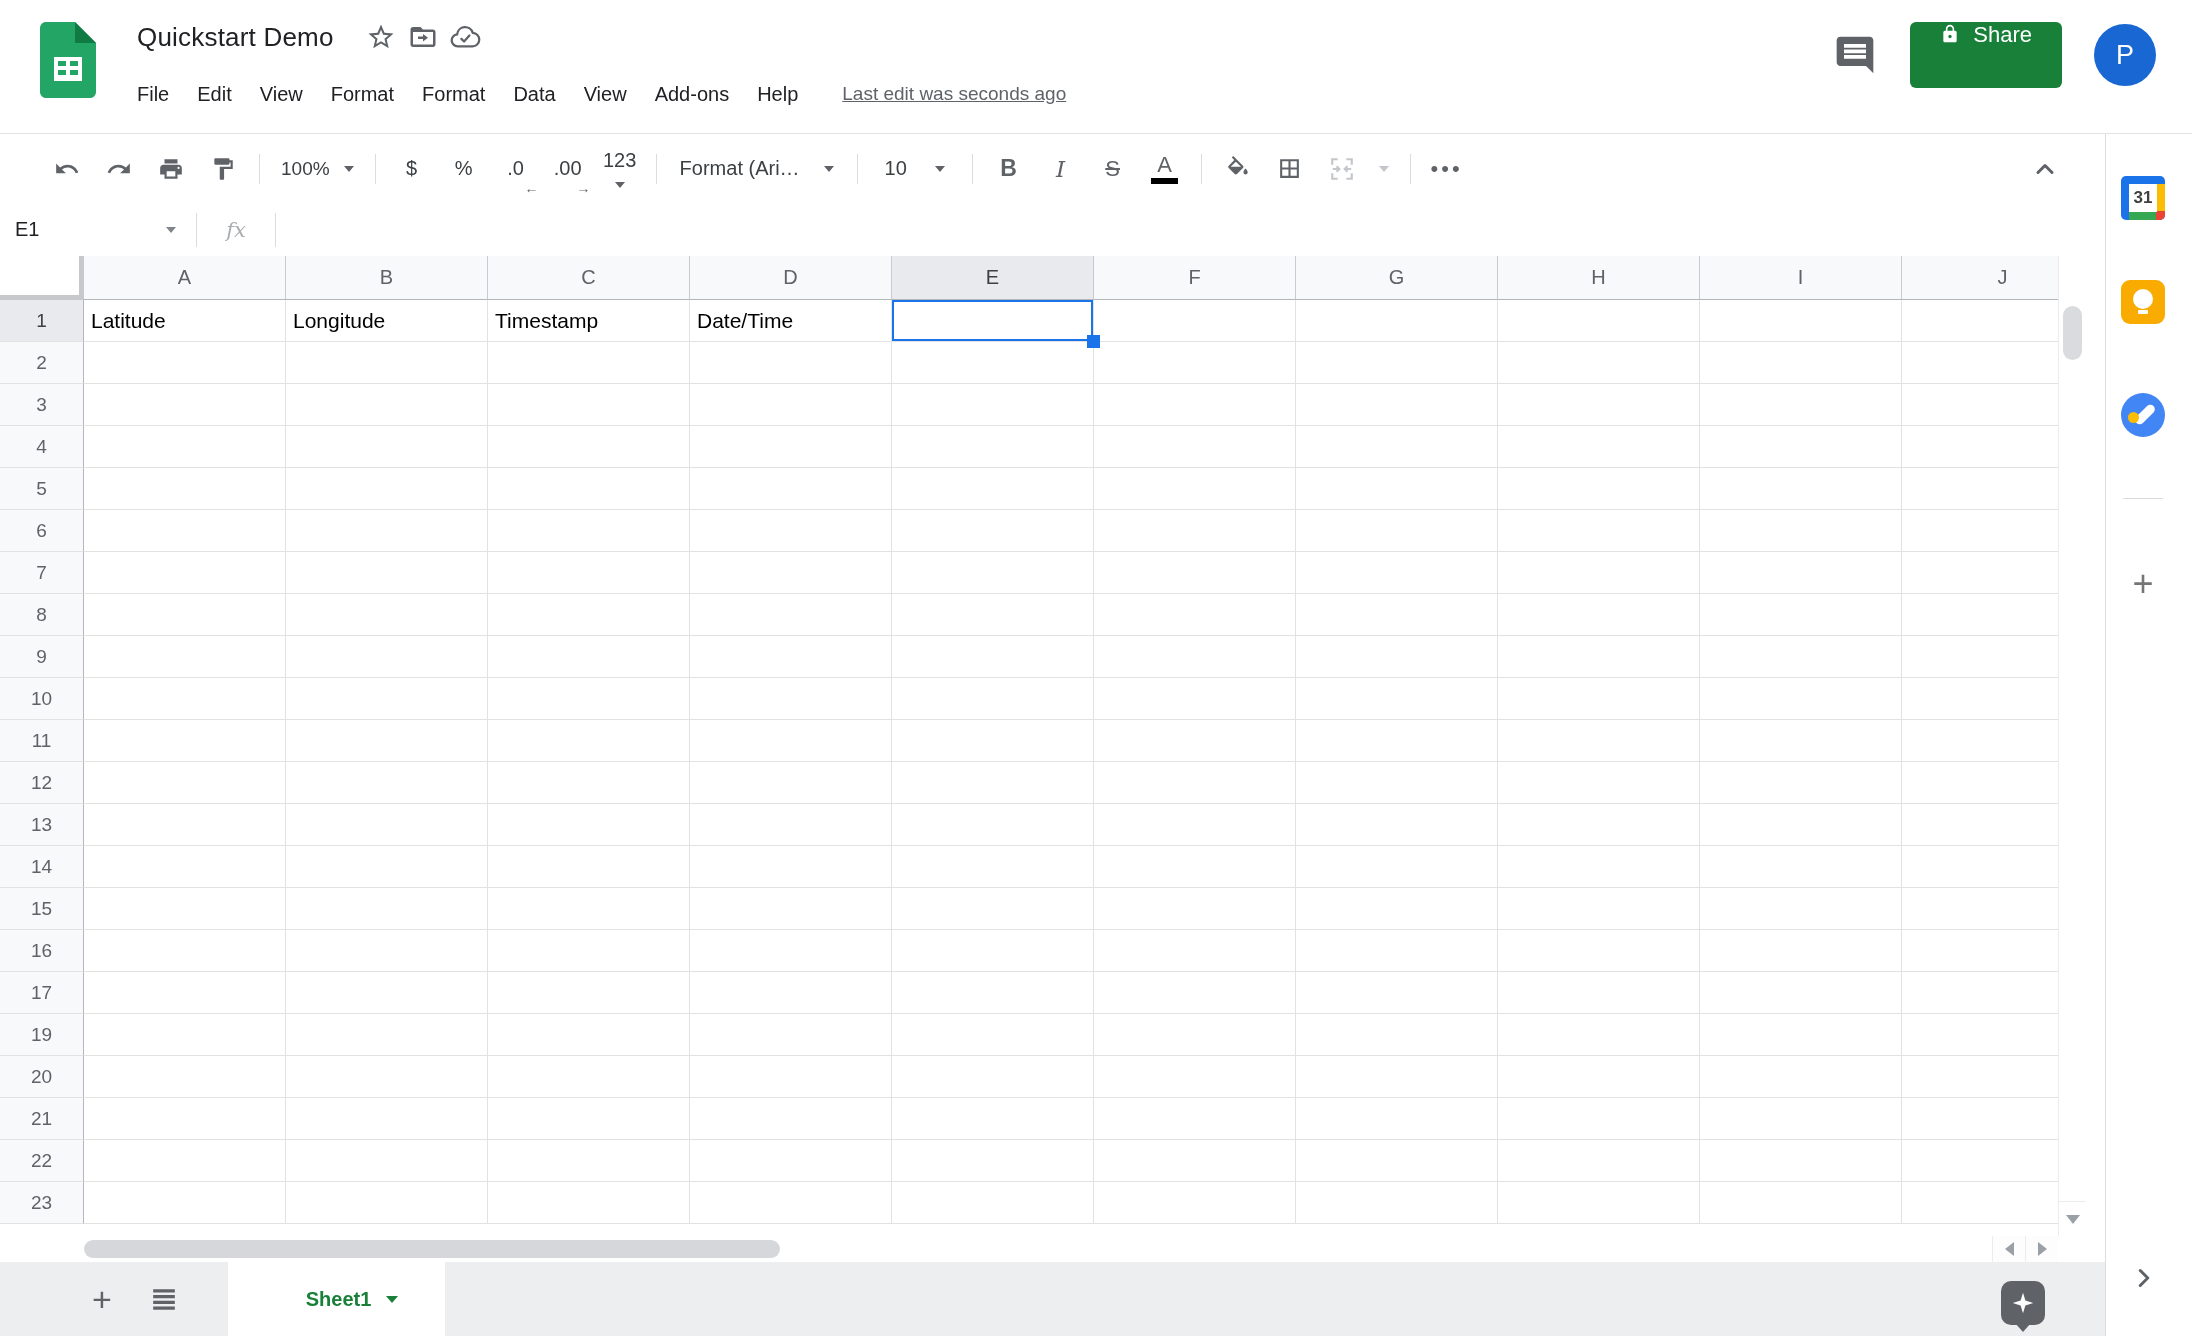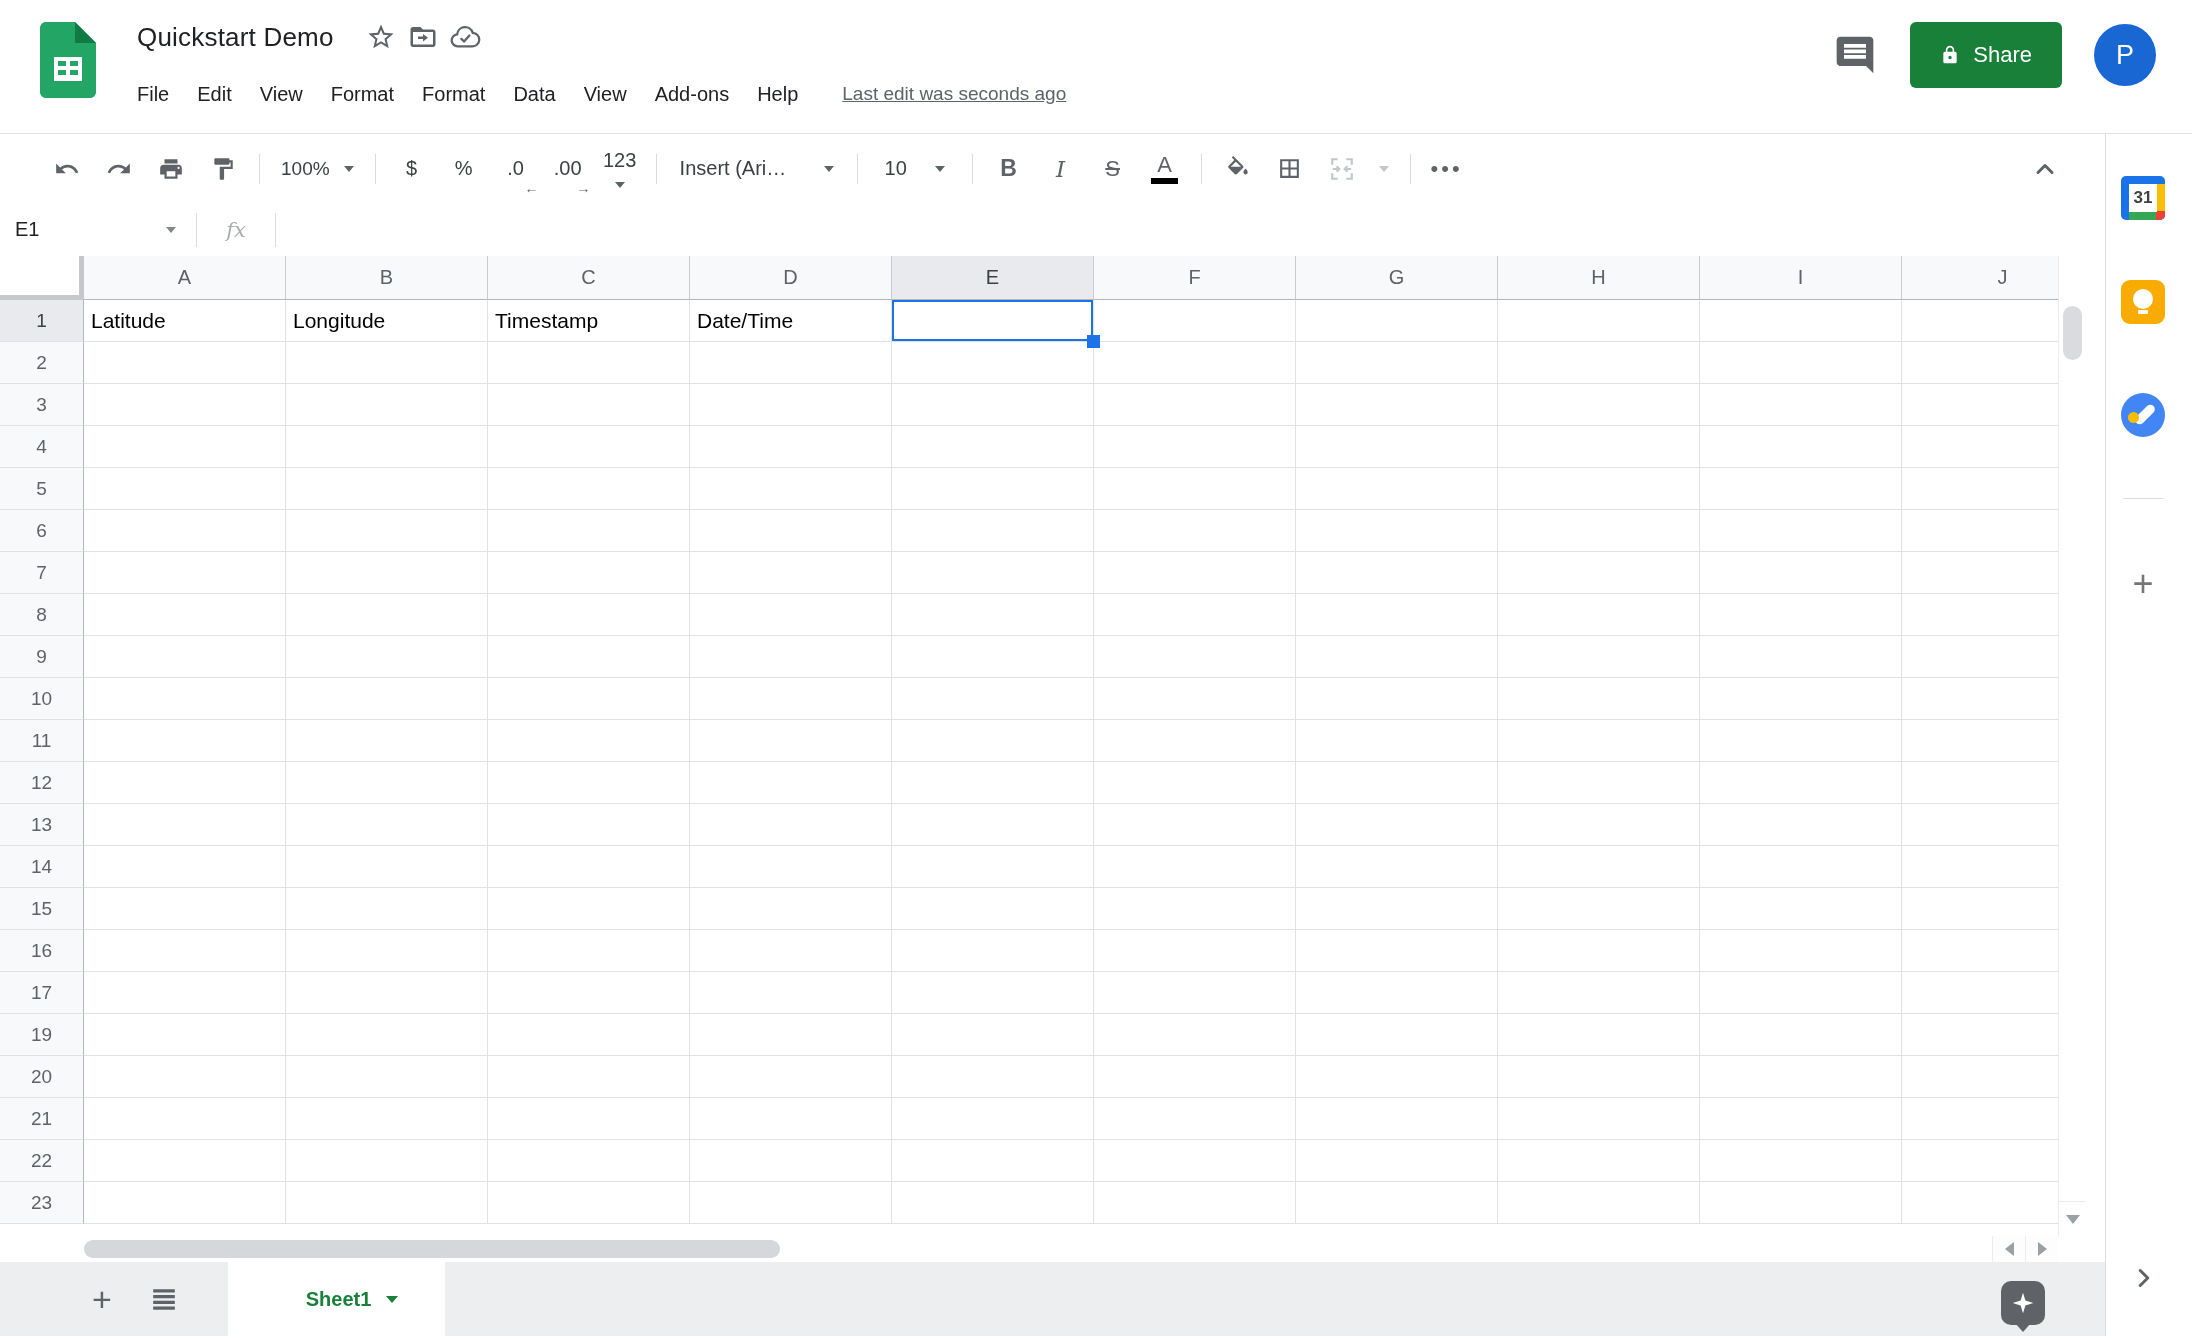--- a/index.html
+++ b/index.html
@@ -14,21 +14,21 @@
   .logo{position:absolute;left:40px;top:22px;width:56px;height:76px;}
   .title-row{position:absolute;left:137px;top:16px;height:42px;display:flex;align-items:center;}
   .doc-title{font-size:26px;color:#202124;font-weight:500;letter-spacing:.2px;margin-right:26px;}
   .title-icon{width:42px;height:42px;display:flex;align-items:center;justify-content:center;color:#5f6368;border-radius:50%;}
   .menu-row{position:absolute;left:123px;top:74px;display:flex;align-items:center;height:40px;}
   .menu-item{padding:0 14px;font-size:20px;color:#202124;line-height:40px;border-radius:6px;cursor:default;}
   .last-edit{margin-left:30px;font-size:19px;color:#5f6368;text-decoration:underline;}
   .header-right{position:absolute;right:36px;top:20px;height:70px;display:flex;align-items:center;gap:32px;}
   .comment-btn{width:46px;height:46px;display:flex;align-items:center;justify-content:center;color:#5f6368;}
   .share-btn{height:66px;background:var(--share-green,#188038);border:none;border-radius:6px;color:#fff;
-    display:flex;align-items:center;justify-content:center;gap:13px;font-size:22px;font-weight:500;
+    display:flex;align-items:flex-start;justify-content:center;gap:13px;font-size:22px;font-weight:500;
     padding:0 30px;font-family:"Liberation Sans",sans-serif;}
   .avatar{width:62px;height:62px;border-radius:50%;background:var(--avatar-blue,#1967d2);color:#fff;
     display:flex;align-items:center;justify-content:center;font-size:27px;}
   
   .toolbar{position:absolute;left:0;top:135px;width:2105px;height:67px;background:#fff;
     display:flex;align-items:center;padding-left:42px;box-sizing:border-box;gap:2px;}
   .tbtn{height:54px;min-width:50px;padding:0 4px;display:flex;align-items:center;justify-content:center;
     color:#464a4e;font-size:20px;border-radius:4px;position:relative;box-sizing:border-box;}
   .tbtn svg{color:#5f6368;}
   .tdiv{width:1px;height:30px;background:#dadce0;margin:0 9px;flex:none;}
@@ -220,21 +220,21 @@
   <span class="tbtn num-btn">
     <span>.00</span>
       <span class="dec-arrow">→</span>
   </span>
   <span class="tbtn fmt-btn">
     <span>123</span>
       <span class="caret"></span>
   </span>
   <span class="tdiv"></span>
   <span class="tbtn font-btn">
-    <span>Insert (Ari…</span>
+    <span>Format (Ari…</span>
       <span class="caret"></span>
   </span>
   <span class="tdiv"></span>
   <span class="tbtn size-btn">
     <span>10</span>
       <span class="caret"></span>
   </span>
   <span class="tdiv"></span>
   <span class="tbtn">
       <span class="b-label">B</span>

